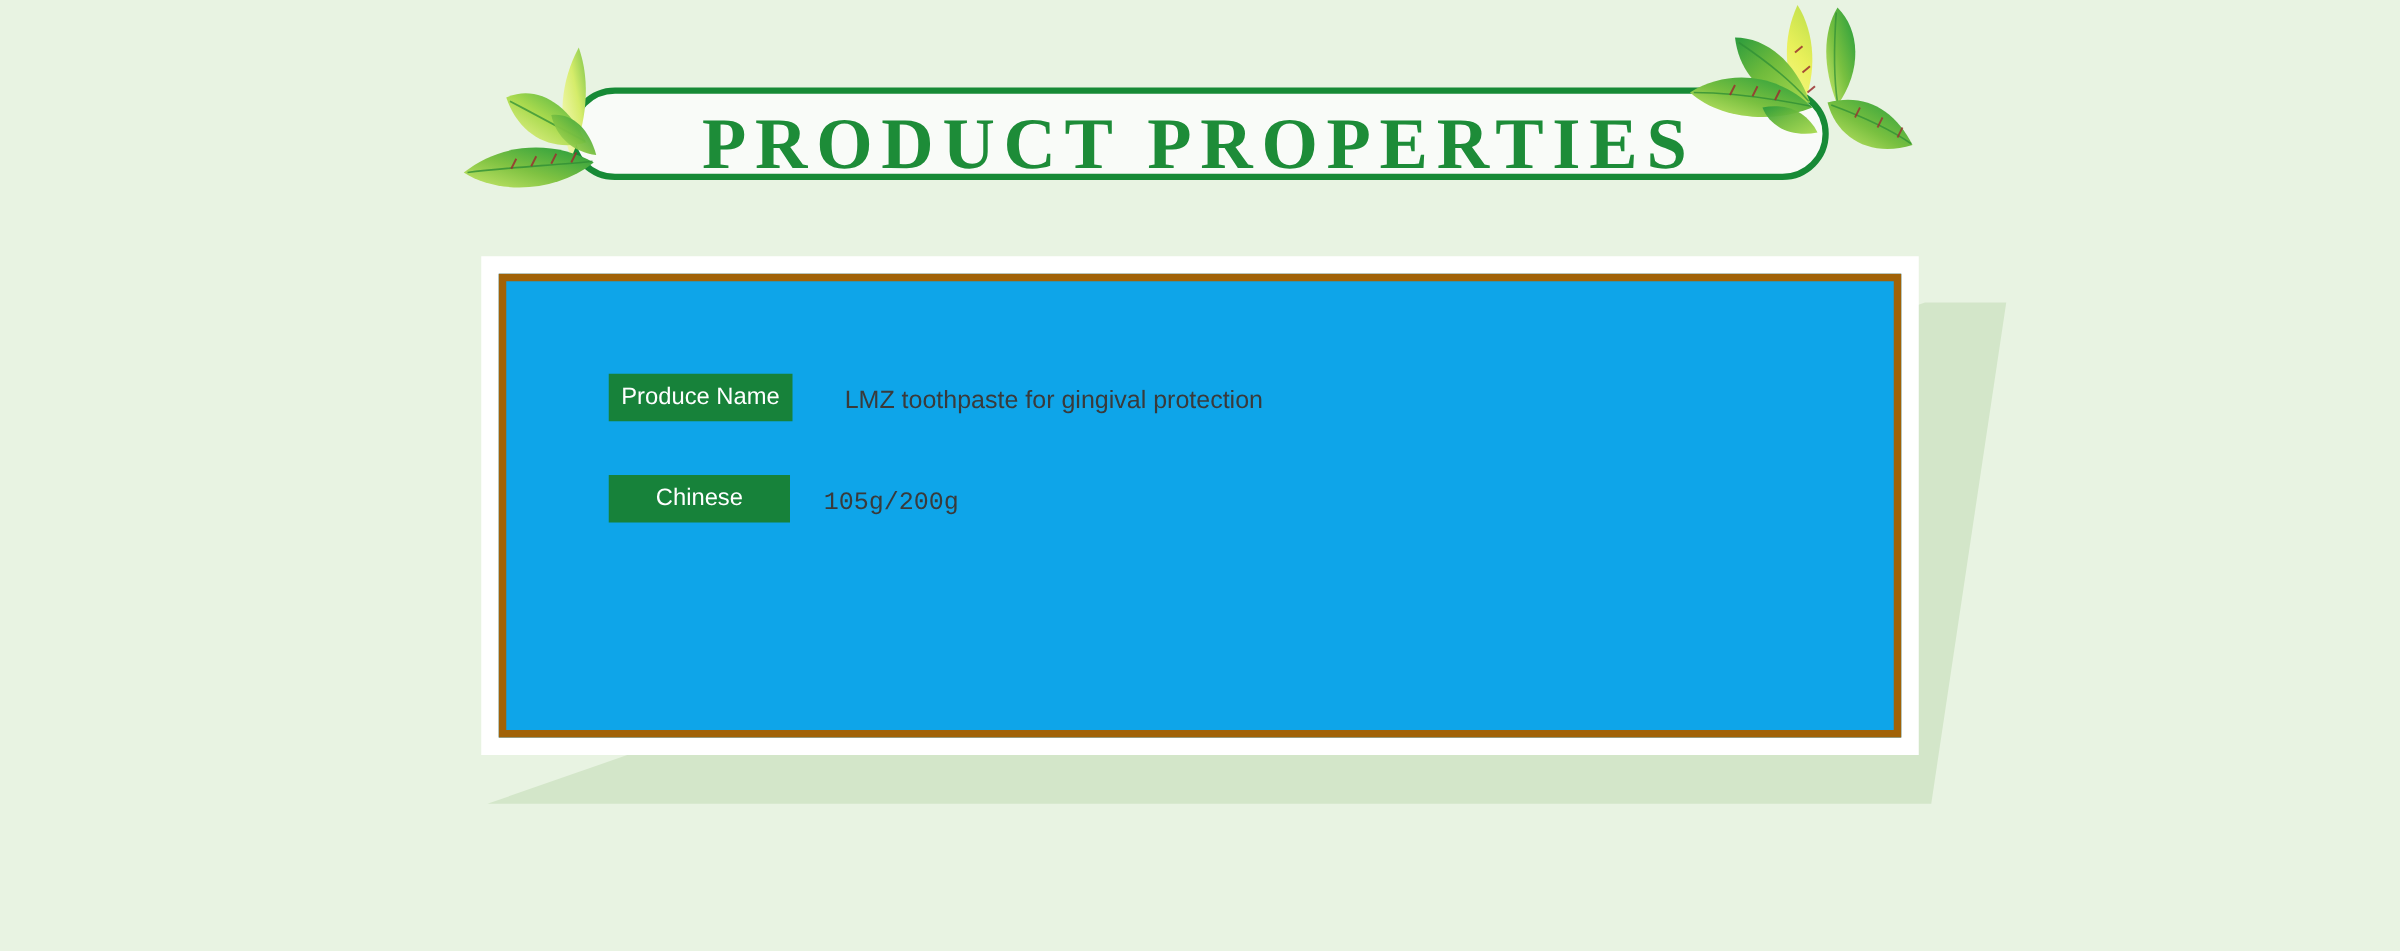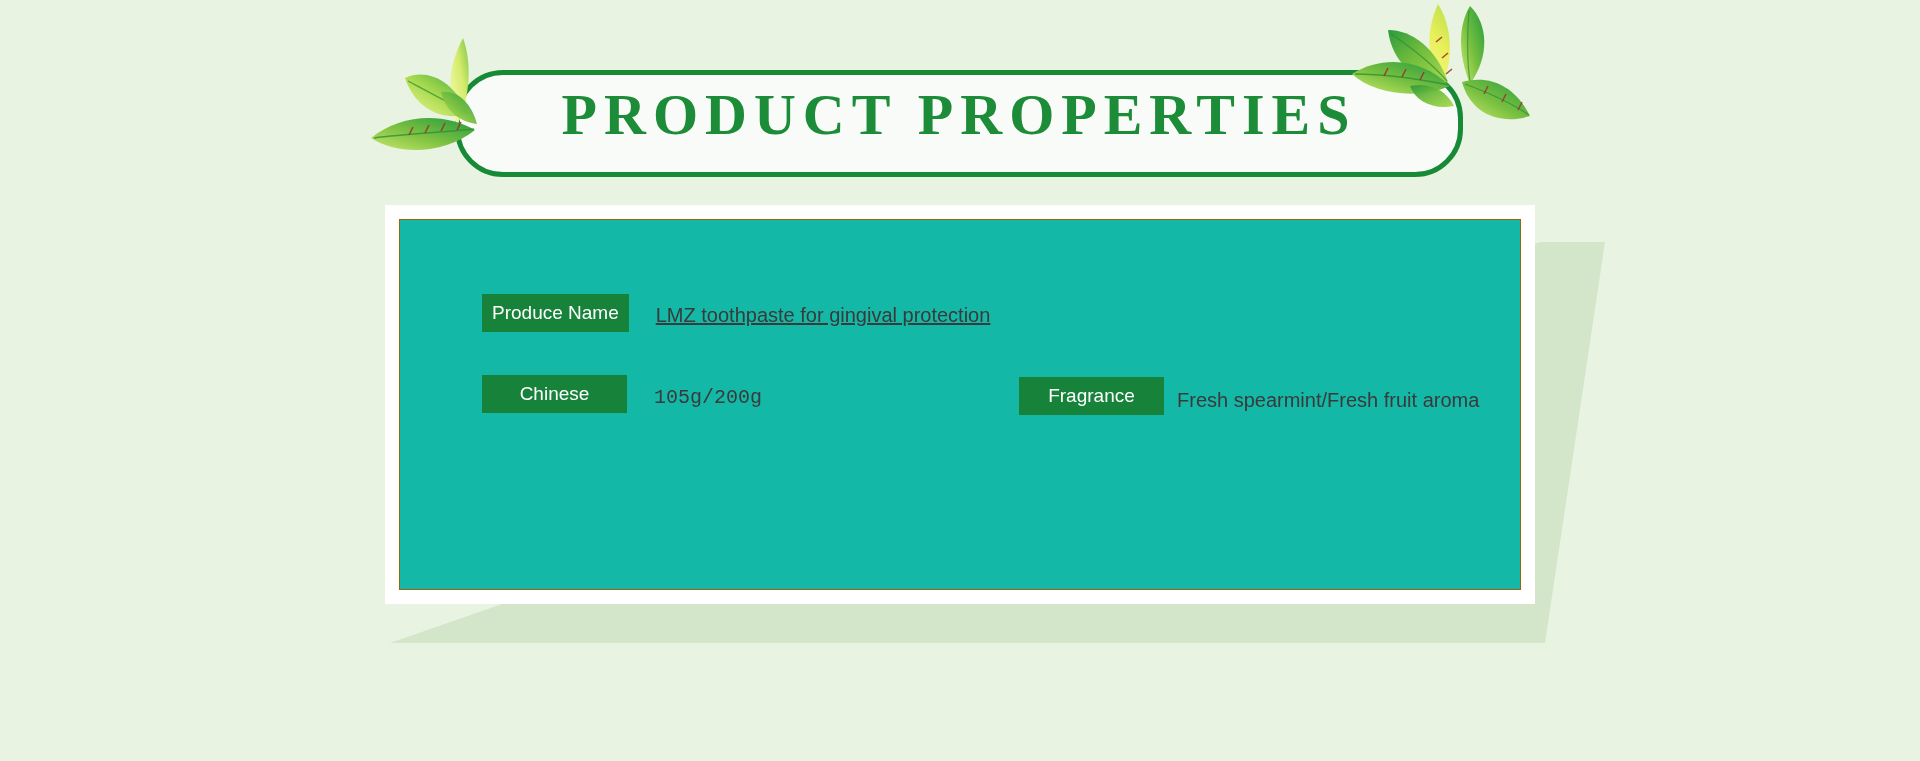--- a/index.html
+++ b/index.html
@@ -32,21 +32,21 @@
     top: 0px;
     width: 1100px;
     height: 170px;
   }
 
   #title-pill {
     position: absolute;
     left: 55px;
     top: 70px;
     width: 1008px;
-    height: 107px;
+    height: 74px;
     box-sizing: border-box;
     border: 5px solid #178a36;
     border-radius: 48px;
     background: #f9fbf8;
     z-index: 2;
   }
 
   #title-text {
     position: absolute;
     left: 0; top: 0;
@@ -87,22 +87,22 @@
     z-index: 2;
   }
 
   #card-inner-frame {
     position: absolute;
     left: 14px;
     top: 14px;
     right: 14px;
     bottom: 14px;
     box-sizing: border-box;
-    border: 1px solid #a16207;
-    background: #14b8a6;
+    border: 6px solid #a16207;
+    background: #0ea5e9;
   }
 
   
   .prop-row {
     position: absolute;
     display: flex;
     align-items: flex-start;
   }
   #row-produce-name { left: 82px; top: 74px; }
   #row-weight       { left: 82px; top: 155px; }
@@ -126,21 +126,21 @@
   }
 
   .prop-value {
     color: #3a3a3a;
     font-size: 20px;
     line-height: 24px;
     font-family: "Liberation Sans", sans-serif;
     white-space: pre-line;
     flex: 0 0 auto;
   }
-  #row-produce-name .prop-value { margin-left: 27px; padding-top: 9px; text-decoration: underline; }
+  #row-produce-name .prop-value { margin-left: 42px; padding-top: 9px; }
   #row-weight .prop-value       { margin-left: 27px; padding-top: 11px; font-family: Liberation Mono, monospace; }
   #row-fragrance .prop-value    { margin-left: 13px; padding-top: 11px; }
   #row-efficacy .prop-value     { margin-left: 27px; padding-top: 5px; max-width: 830px; }
 </style>
 </head>
 <body>
 
 <div id="page">
 
   <svg id="card-shadow" viewBox="0 0 1920 761" preserveAspectRatio="none" aria-hidden="true">
@@ -245,22 +245,18 @@
       <div class="prop-row" id="row-produce-name">
         <div class="prop-chip">Produce Name</div>
         <div class="prop-value">LMZ toothpaste for gingival protection</div>
       </div>
 
       <div class="prop-row" id="row-weight">
         <div class="prop-chip">Chinese</div>
         <div class="prop-value">105g/200g</div>
       </div>
 
-      <div class="prop-row" id="row-fragrance">
-        <div class="prop-chip">Fragrance</div>
-        <div class="prop-value">Fresh spearmint/Fresh fruit aroma</div>
-      </div>
 
 
     </div>
   </div>
 
 </div>
 
 </body></html>

